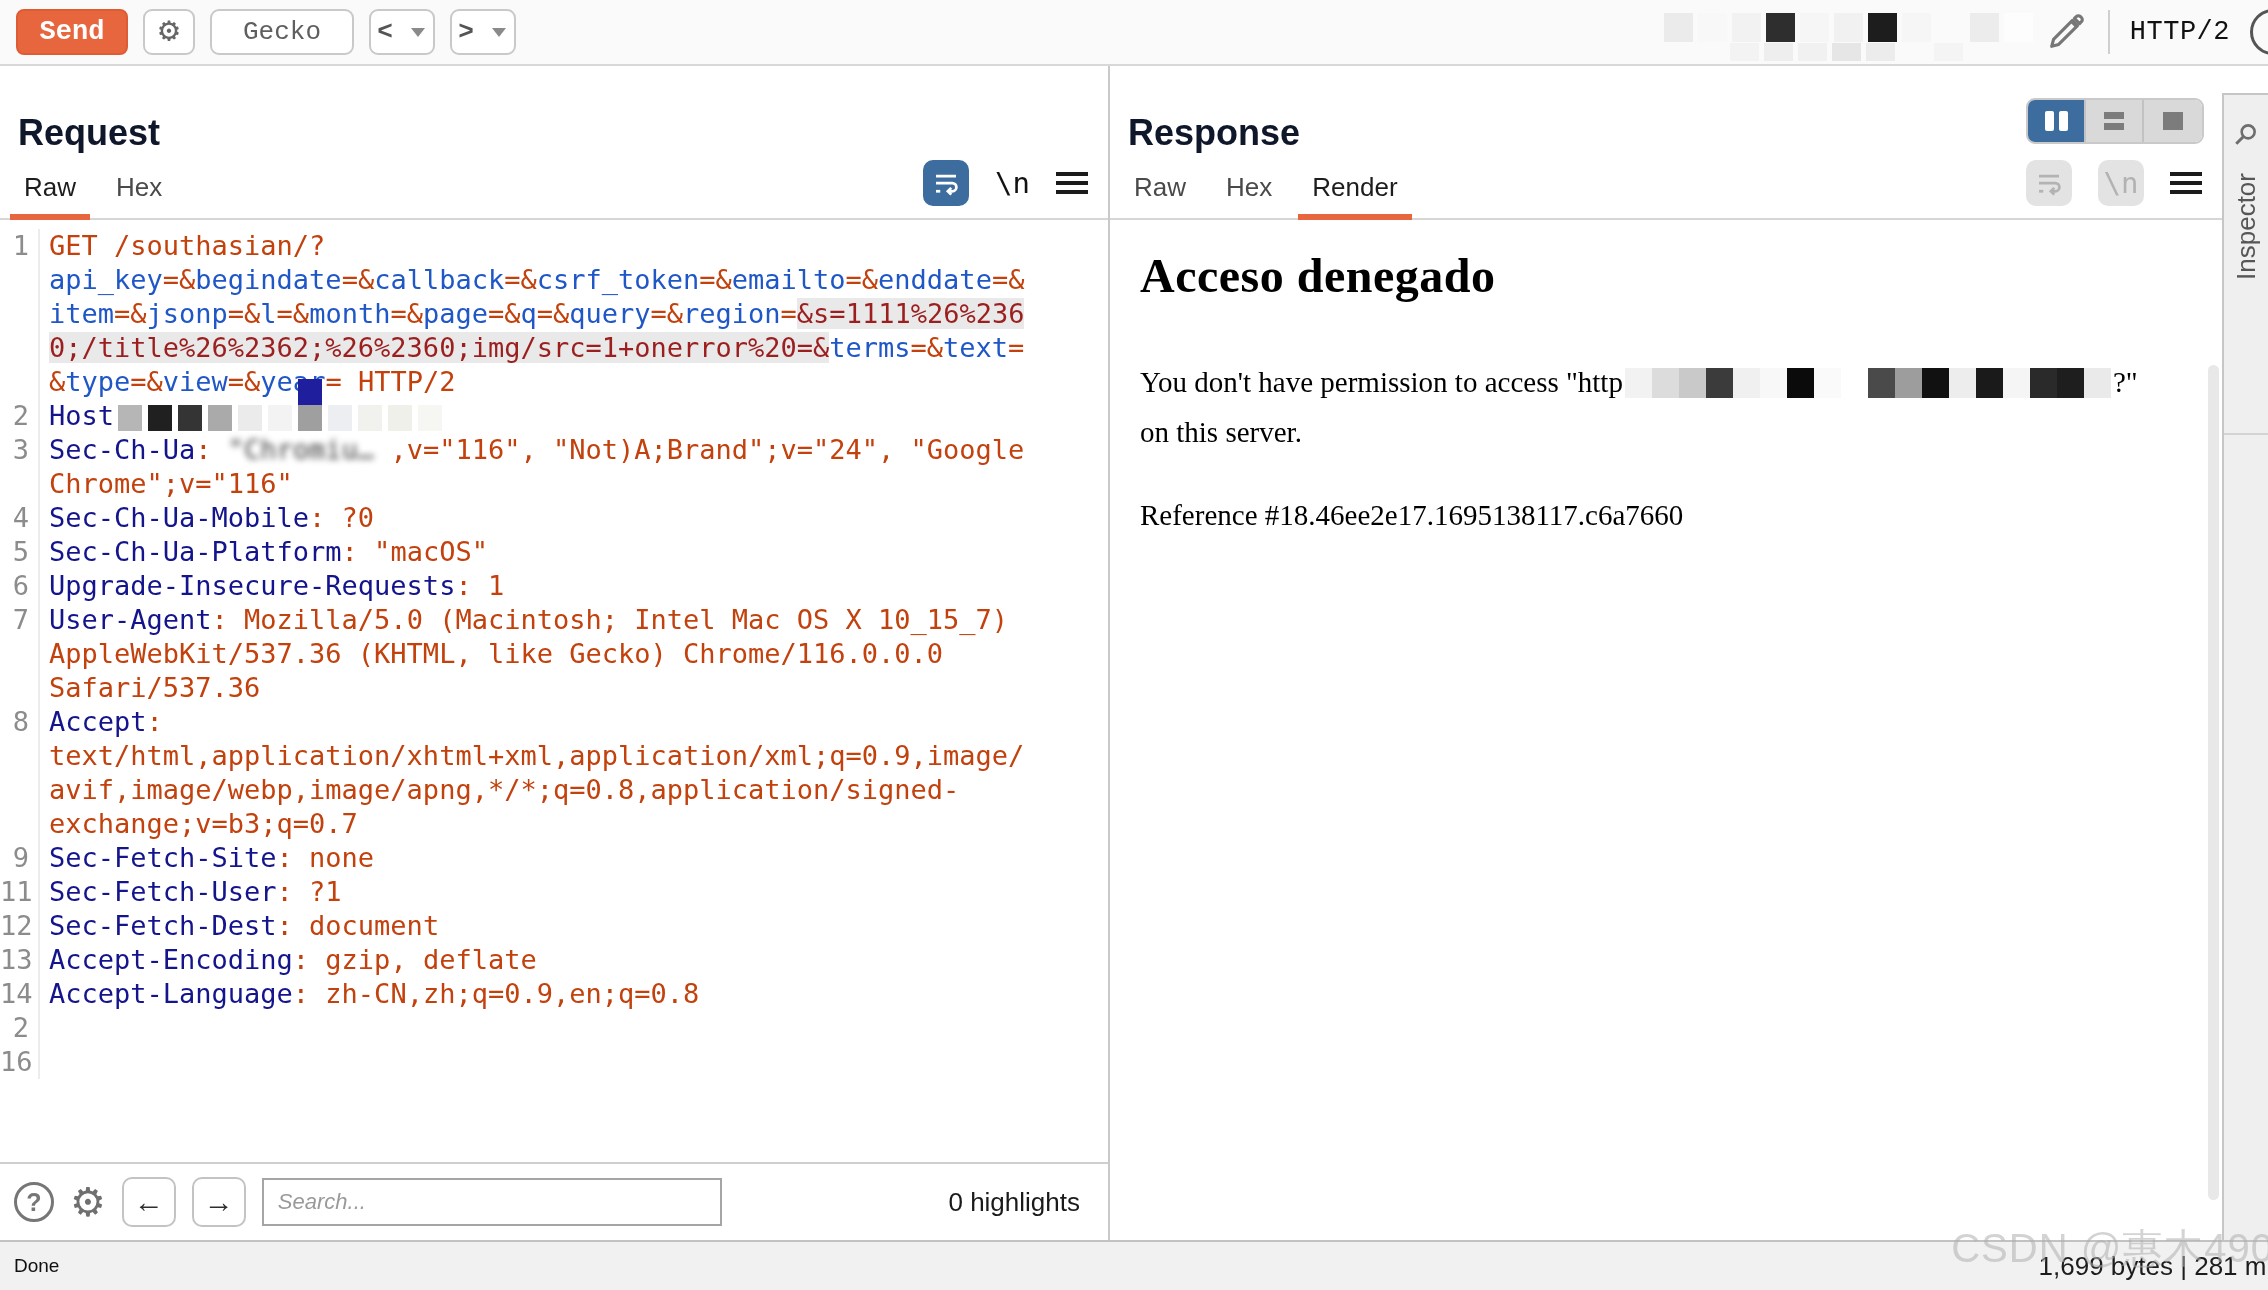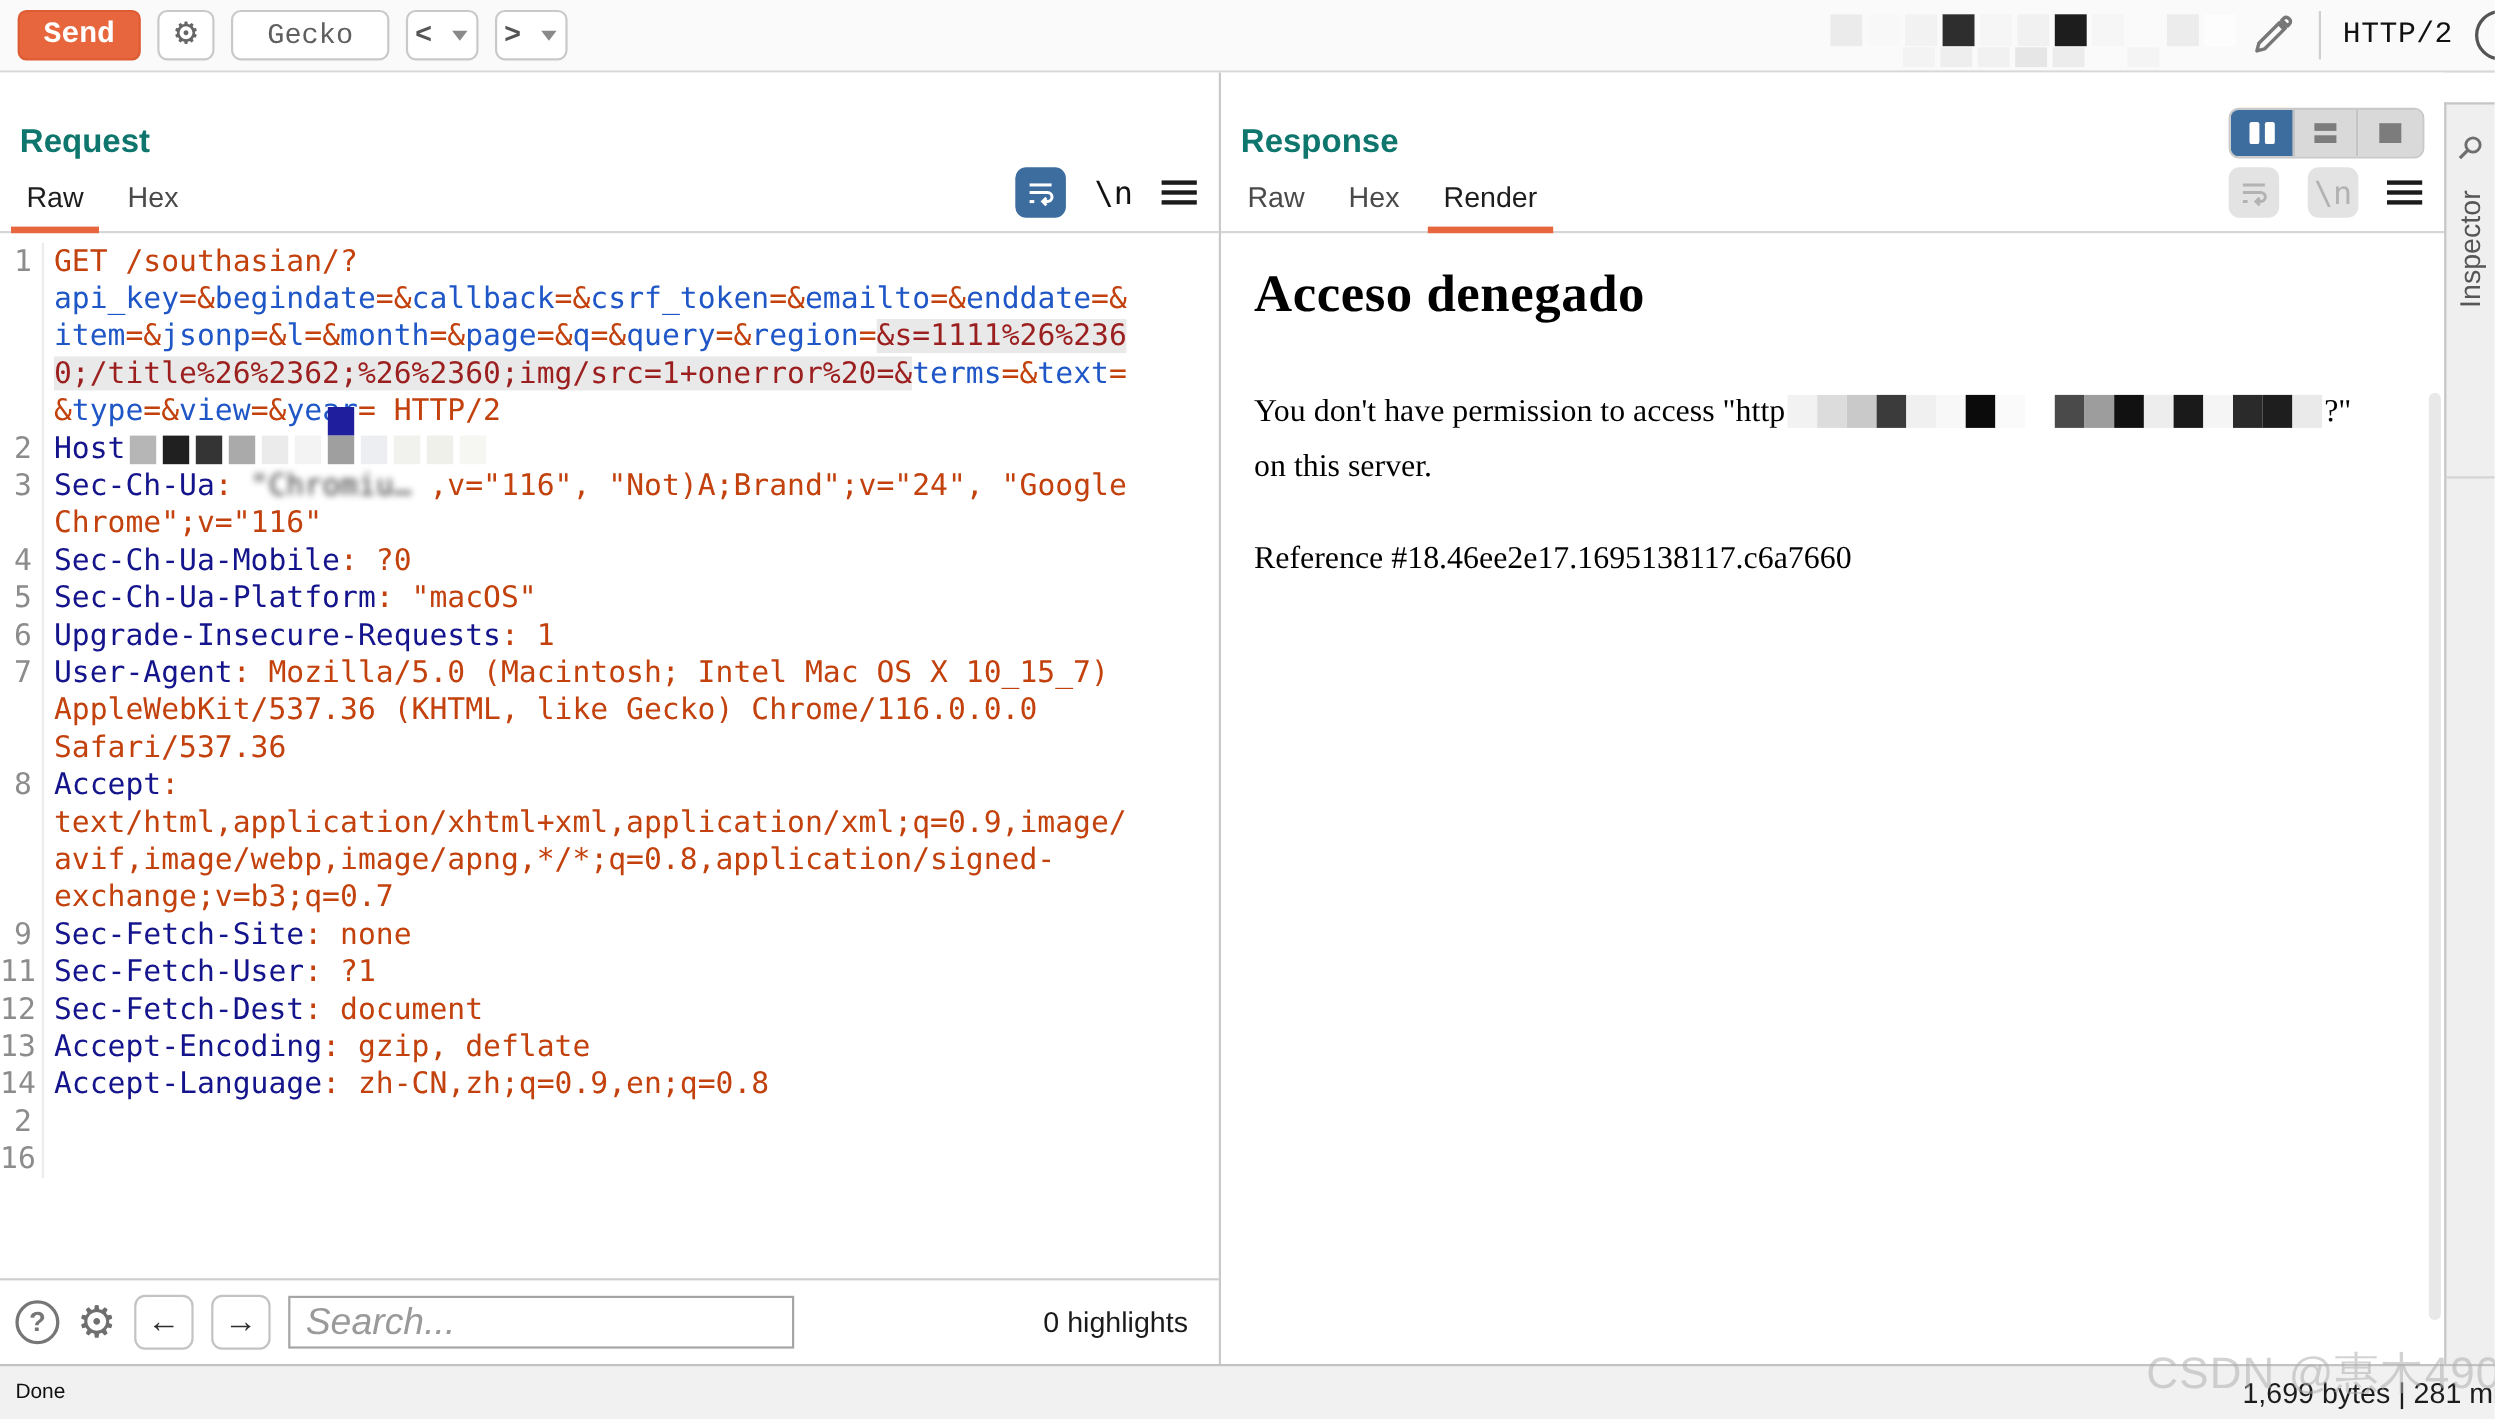--- a/index.html
+++ b/index.html
@@ -27,21 +27,21 @@
   .pencil { width:44px; height:44px; }
   .tb-divider { width:2px; height:44px; background:#cfcfcf; }
   .proto { font-size:27px; color:#111; letter-spacing:0.5px; }
   .half-help { width:46px; height:46px; border:3px solid #555; border-radius:50%; margin-right:-28px; flex:none; }
 
   
   .main { display:flex; height:1174px; }
   .panel { display:flex; flex-direction:column; min-width:0; background:#fff; }
   .request-panel { width:1110px; border-right:2px solid #c9c9c9; flex:none; }
   .response-panel { flex:1; position:relative; }
-  .panel-title { font-size:30px; font-weight:bold; color:#0f766e; margin:46px 0 0 18px; }
+  .panel-title { font-size:36px; font-weight:bold; color:#0f172a; margin:46px 0 0 18px; }
   .tab-row { display:flex; align-items:flex-end; border-bottom:2px solid #d6d6d6; margin-top:12px; height:54px; position:relative; }
   .tab { font-size:26px; color:#4a4a4a; padding:0 16px 15px 16px; margin-left:8px; position:relative; cursor:pointer; }
   .tab.active { color:#1d1d1d; }
   .tab.active::after { content:""; position:absolute; left:2px; right:2px; bottom:-2px; height:6px; background:#e8663d; }
   .tab-icons { margin-left:auto; display:flex; align-items:center; gap:26px; padding:0 20px 12px 0; }
   .icon-wrap-btn { width:46px; height:46px; border-radius:10px; background:#3d6d9e; display:flex; align-items:center; justify-content:center; }
   .icon-wrap-btn.disabled { background:#e3e3e3; }
   .nl-glyph { font-family:"DejaVu Sans Mono",monospace; font-size:29px; color:#111; }
   .nl-box { width:46px; height:46px; border-radius:10px; background:#e3e3e3; display:flex; align-items:center; justify-content:center; }
   .nl-box .nl-glyph { color:#b2b2b2; }
@@ -60,21 +60,21 @@
   .seg-blur { color:#3a3a3a; filter:blur(3px); }
   .mosaic { display:inline-flex; vertical-align:middle; margin-left:4px; }
   .mosaic b { display:inline-block; }
   .mstack { display:inline-flex; flex-direction:column; margin-top:-26px; }
 
   
   .search-bar { height:78px; border-top:2px solid #cfcfcf; display:flex; align-items:center; gap:16px; padding:0 28px 0 14px; flex:none; }
   .help-circle { width:40px; height:40px; border:3px solid #767676; border-radius:50%; color:#767676; font-size:25px; font-weight:bold; display:flex; align-items:center; justify-content:center; flex:none; }
   .sb-gear { font-size:40px; color:#6f6f6f; line-height:1; }
   .sb-nav { width:54px; height:50px; background:#fff; border:2px solid #c3c3c3; border-radius:10px; display:flex; align-items:center; justify-content:center; font-size:30px; color:#2e2e2e; }
-  .search-input { width:460px; height:48px; border:2px solid #a5a5a5; background:#fff; font-size:34px; padding:0 14px; font-family:"Liberation Sans",sans-serif; color:#333; }
+  .search-input { width:460px; height:48px; border:2px solid #a5a5a5; background:#fff; font-size:22px; padding:0 14px; font-family:"Liberation Sans",sans-serif; color:#333; }
   .search-input::placeholder { color:#9a9a9a; font-style:italic; }
   .highlights { margin-left:auto; font-size:26px; color:#1a1a1a; }
 
   
   .layout-switch { position:absolute; top:32px; right:18px; display:flex; border-radius:9px; overflow:hidden; border:2px solid #c9c9c9; }
   .seg { width:58px; height:42px; background:#d9d9d9; display:flex; align-items:center; justify-content:center; gap:5px; border-right:2px solid #c2c2c2; }
   .seg:last-child { border-right:none; }
   .seg.active { background:#3d6d9e; }
   .vbar { width:9px; height:20px; background:#fff; border-radius:2px; }
   .hbars { width:20px; height:18px; display:flex; flex-direction:column; justify-content:space-between; }

